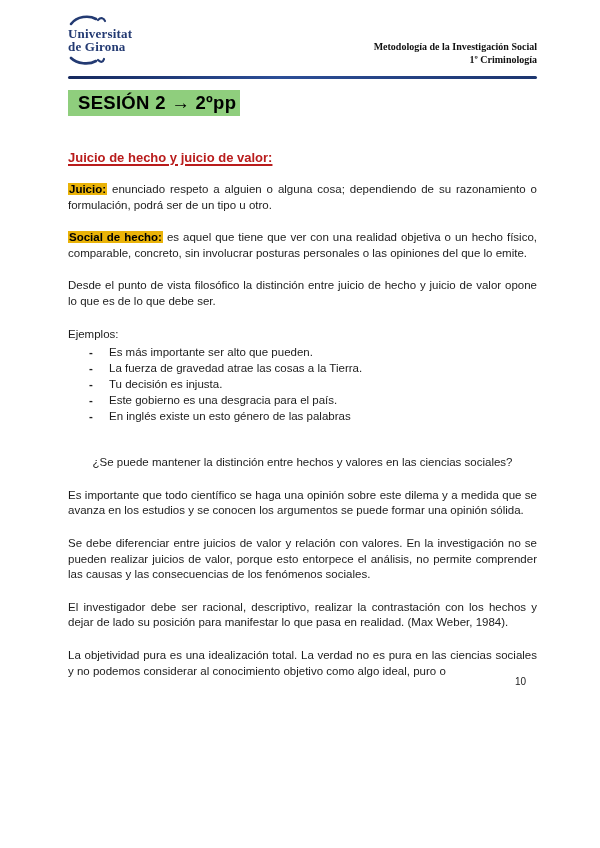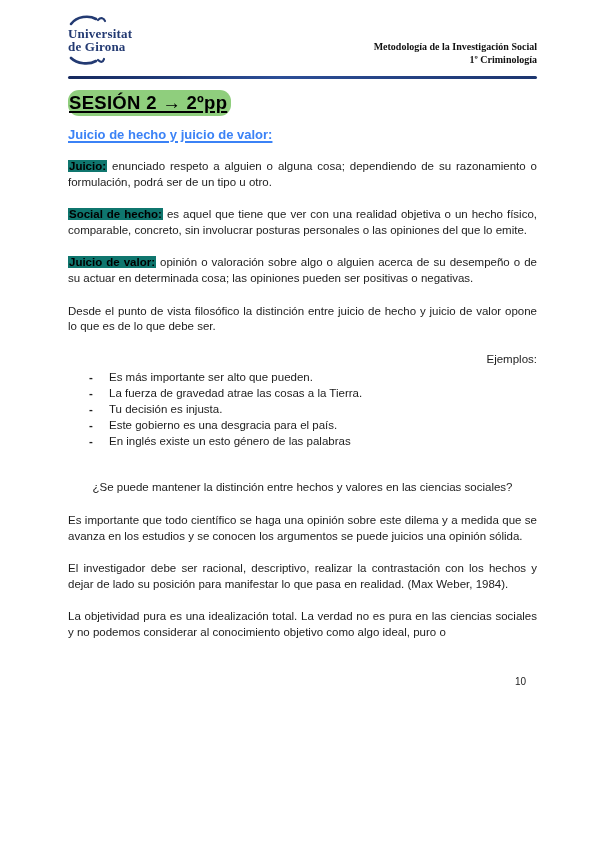--- a/index.html
+++ b/index.html
@@ -50,52 +50,50 @@
   }
   
   .session-title {
     margin: 13px 0 0 0;
     font-size: 18.5px;
     font-weight: bold;
     letter-spacing: 0.3px;
   }
   .session-title .hl {
     background: #8fce7d;
-    text-decoration: underline;
     text-decoration-thickness: 2px;
     text-underline-offset: 2px;
-    padding: 2px 4px 3px 1px;
+    padding: 2px 4px 3px 10px;
     color: #000;
-    border-radius: 11px;
   }
   .section-heading {
-    margin: 13px 0 0 0;
+    margin: 36px 0 0 0;
     font-size: 13px;
     font-weight: bold;
     text-decoration: underline;
     text-decoration-thickness: 1.5px;
     text-underline-offset: 2px;
-    color: #3b82f6;
+    color: #b91c1c;
   }
   
   .para {
     margin: 17px 0 0 0;
     font-size: 11.5px;
     line-height: 15.6px;
     text-align: justify;
   }
   .para.no-justify { text-align: center; }
   .term {
-    background: #0f766e;
+    background: #eab308;
     font-weight: bold;
     color: #000;
     padding: 0 1px;
   }
   
-  .examples-label { margin: 17px 0 0 0; font-size: 11.5px; line-height: 15.6px; text-align: right; }
+  .examples-label { margin: 17px 0 0 0; font-size: 11.5px; line-height: 15.6px; }
   .examples-list {
     list-style: none;
     margin: 2px 0 0 0;
     padding: 0 0 0 21px;
   }
   .examples-list li {
     display: flex;
     font-size: 11.5px;
     line-height: 16px;
   }
@@ -140,21 +138,20 @@
   <div class="rule"></div>
 
   <h1 class="session-title"><span class="hl">SESIÓN 2 → 2ºpp</span></h1>
 
   <h2 class="section-heading">Juicio de hecho y juicio de valor:</h2>
 
   <p class="para"><span class="term">Juicio:</span><span> enunciado respeto a alguien o alguna cosa; dependiendo de su razonamiento o formulación, podrá ser de un tipo u otro.</span></p>
 
   <p class="para"><span class="term">Social de hecho:</span><span> es aquel que tiene que ver con una realidad objetiva o un hecho físico, comparable, concreto, sin involucrar posturas personales o las opiniones del que lo emite.</span></p>
 
-  <p class="para"><span class="term">Juicio de valor:</span><span> opinión o valoración sobre algo o alguien acerca de su desempeño o de su actuar en determinada cosa; las opiniones pueden ser positivas o negativas.</span></p>
 
   <p class="para">Desde el punto de vista filosófico la distinción entre juicio de hecho y juicio de valor opone lo que es de lo que debe ser.</p>
 
   <p class="examples-label">Ejemplos:</p>
   <ul class="examples-list">
     <li>
         <span class="dash">-</span>
         <span>Es más importante ser alto que pueden.</span>
       </li>
     <li>
@@ -170,19 +167,20 @@
         <span>Este gobierno es una desgracia para el país.</span>
       </li>
     <li>
         <span class="dash">-</span>
         <span>En inglés existe un esto género de las palabras</span>
       </li>
   </ul>
 
   <p class="para no-justify question">¿Se puede mantener la distinción entre hechos y valores en las ciencias sociales?</p>
 
-  <p class="para">Es importante que todo científico se haga una opinión sobre este dilema y a medida que se avanza en los estudios y se conocen los argumentos se puede juicios una opinión sólida.</p>
+  <p class="para">Es importante que todo científico se haga una opinión sobre este dilema y a medida que se avanza en los estudios y se conocen los argumentos se puede formar una opinión sólida.</p>
+  <p class="para">Se debe diferenciar entre juicios de valor y relación con valores. En la investigación no se pueden realizar juicios de valor, porque esto entorpece el análisis, no permite comprender las causas y las consecuencias de los fenómenos sociales.</p>
   <p class="para">El investigador debe ser racional, descriptivo, realizar la contrastación con los hechos y dejar de lado su posición para manifestar lo que pasa en realidad. (Max Weber, 1984).</p>
   <p class="para">La objetividad pura es una idealización total. La verdad no es pura en las ciencias sociales y no podemos considerar al conocimiento objetivo como algo ideal, puro o</p>
 
   <div class="page-number">10</div>
 
 </div>
 
 </body></html>

